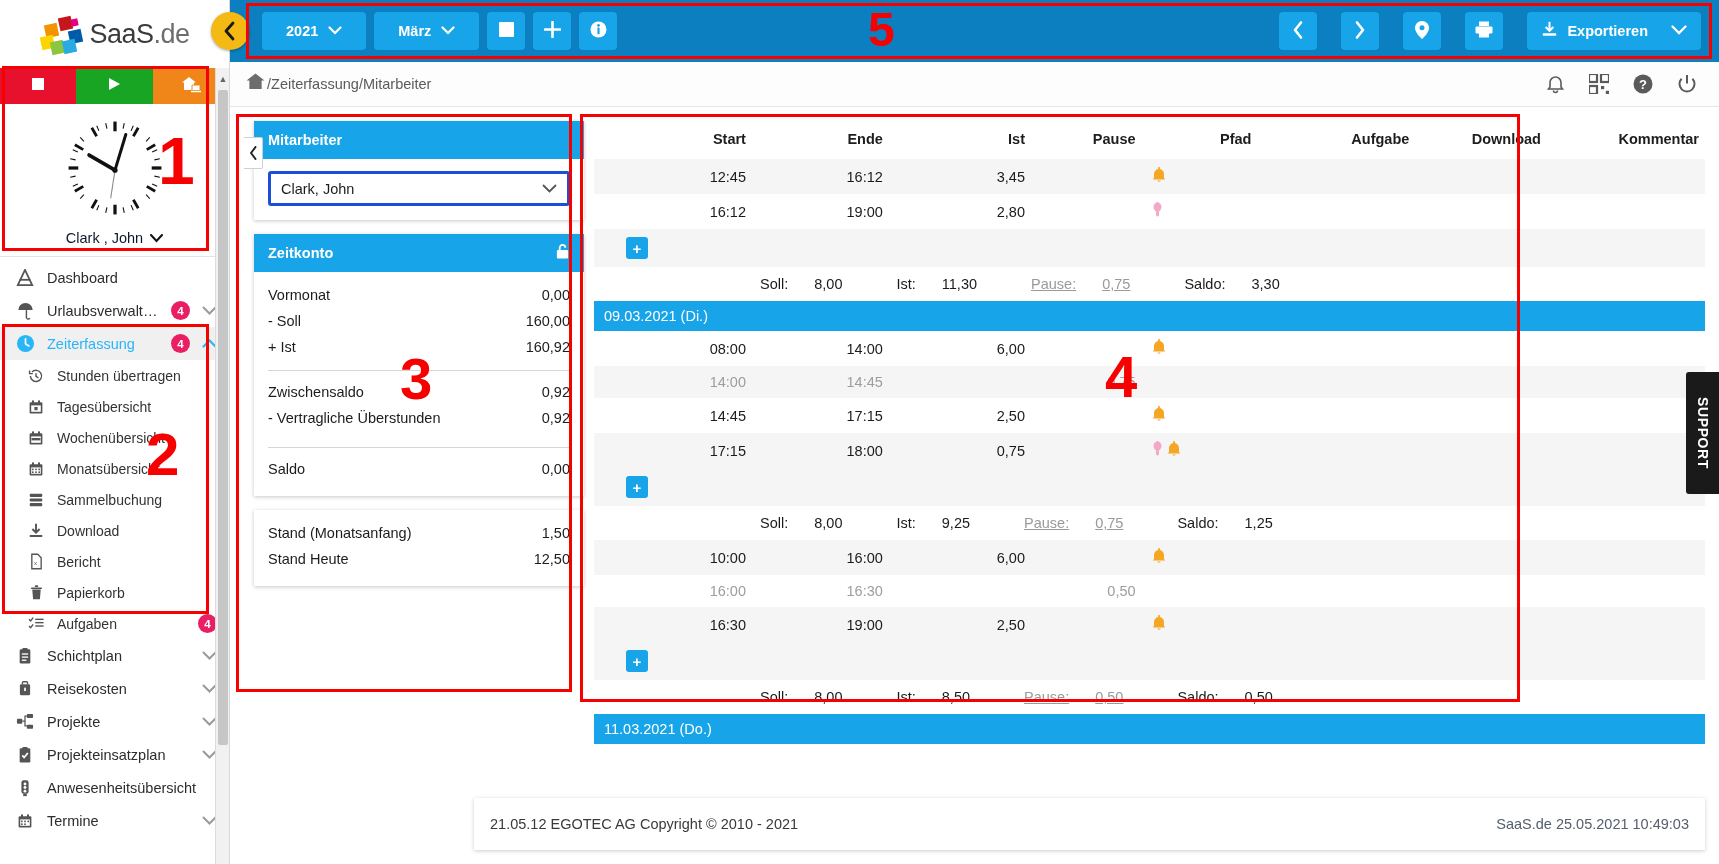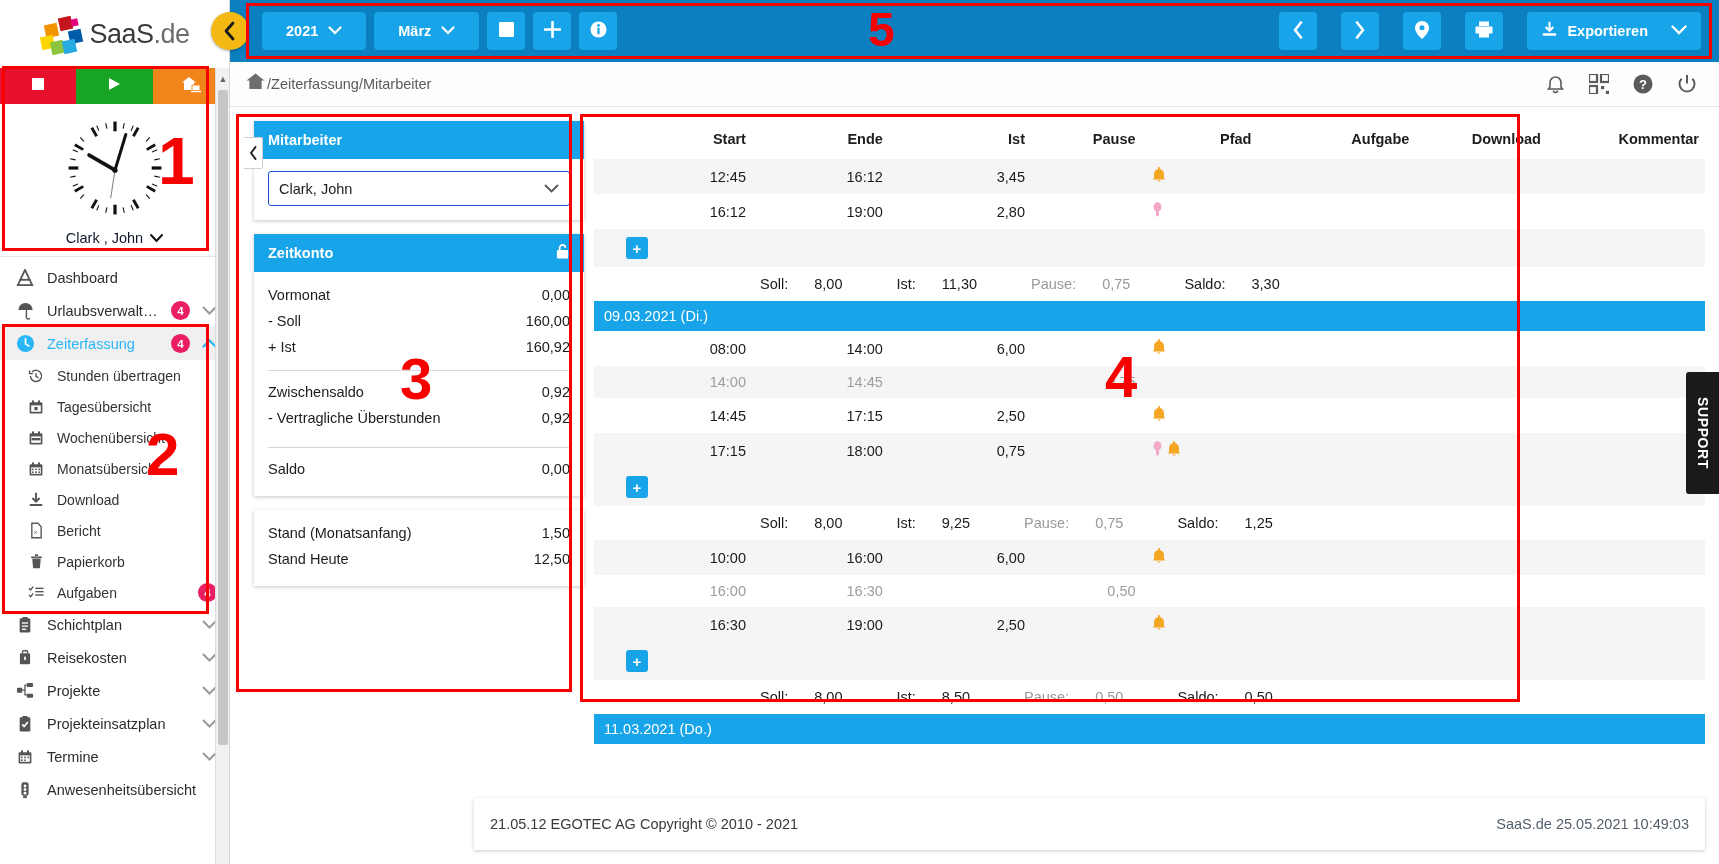--- a/index.html
+++ b/index.html
@@ -148,21 +148,21 @@
     border-radius: 0 2px 2px 0;
   }
   .card { background: #fff; box-shadow: 0 1px 4px rgba(0,0,0,.22); margin-bottom: 14px; }
   .card-head {
     background: #18a4e8; color: #fff; height: 38px; padding: 0 14px;
     display: flex; align-items: center; font-size: 14.5px; font-weight: bold;
   }
   .card-head .hicon { margin-left: auto; font-size: 15px; cursor:pointer; }
   .card-body { padding: 12px 14px 14px; }
   .select {
-    width: 100%; height: 35px; border: 1px solid #1d4ed8; border-radius: 3px;
+    width: 100%; height: 35px; border: 3px solid #1d4ed8; border-radius: 3px;
     display: flex; align-items: center; padding: 0 10px; font-size: 14.5px; color: #1c1c1c;
     background: #fff; cursor: pointer;
   }
   .select .caret { margin-left: auto; color: #555; font-size: 12px; }
   .krow {
     display: flex; justify-content: space-between; font-size: 14.5px;
     color: #1c1c1c; padding: 5px 0;
   }
   .hr { border-top: 1px solid #d6d6d6; margin: 10px 0 8px; }
 
@@ -188,21 +188,21 @@
   .bell { color: #f5a623; font-size: 15px; }
   .pink { color: #f4a8c8; font-size: 15px; }
   .addbtn {
     background: #18a4e8; color: #fff; width: 22px; height: 22px; border-radius: 3px;
     display: inline-flex; align-items: center; justify-content: center; font-size: 15px;
     cursor: pointer; font-weight: bold;
   }
   .sumrow td { padding: 9px 6px; }
   .sumline { display: flex; gap: 26px; align-items: center; font-size: 14.5px; }
   .sumline .k { color: #1b1b1b; }
-  .sumline .k.g { color: #9a9a9a; }
+  .sumline .k.g { color: #9a9a9a; text-decoration: underline; }
   .daterow td {
     background: #18a4e8; color: #fff; padding: 7px 10px; font-size: 14.5px;
   }
 
   .support-tab {
     position: absolute; right: 0; top: 372px; width: 33px; height: 122px;
     background: #1a1a1a; color: #fff; font-size: 14px; font-weight: bold;
     letter-spacing: .6px; display: flex; align-items: center; justify-content: center;
     z-index: 30; border-radius: 3px 0 0 3px;
   }
@@ -413,20 +413,30 @@
                 <rect x="5" y="13" width="2" height="2"></rect>
                 <rect x="9" y="13" width="2" height="2"></rect>
                 <rect x="13" y="13" width="2" height="2"></rect>
               </g>
             </svg>
         </span>
         <span class="lbl">Monatsübersicht</span>
       </div>
       <div class="nav-sub">
         <span class="ic">
+          <svg width="16" height="14" viewBox="0 0 20 18" fill="#555">
+              <rect x="2" y="1" width="16" height="4" rx="1"></rect>
+              <rect x="2" y="7" width="16" height="4" rx="1"></rect>
+              <rect x="2" y="13" width="16" height="4" rx="1"></rect>
+            </svg>
+        </span>
+        <span class="lbl">Sammelbuchung</span>
+      </div>
+      <div class="nav-sub">
+        <span class="ic">
           <svg width="16" height="16" viewBox="0 0 20 20" fill="#555">
               <path d="M10 1 v9" stroke="#555" stroke-width="2.4"></path>
               <path d="M5.5 7.5 L10 12 L14.5 7.5" stroke="#555" stroke-width="2.4" fill="none"></path>
               <rect x="2" y="15" width="16" height="2.6" rx="1"></rect>
             </svg>
         </span>
         <span class="lbl">Download</span>
       </div>
       <div class="nav-sub">
         <span class="ic">
@@ -510,20 +520,32 @@
           <svg width="16" height="18" viewBox="0 0 18 20" fill="#555">
               <rect x="3" y="2.5" width="12" height="16" rx="1.5"></rect>
               <rect x="6" y="1" width="6" height="3" rx="1" fill="#555"></rect>
               <path d="M6 10.5 L8 12.8 L12.2 7.8" stroke="#fff" stroke-width="2" fill="none"></path>
             </svg>
         </span>
         <span class="lbl">Projekteinsatzplan</span>
         <span class="chev"><svg width="15" height="9" viewBox="0 0 15 9">
               <path d="M1.5 1.5 L7.5 7.5 L13.5 1.5" stroke="#9a9a9a" stroke-width="2" fill="none" stroke-linecap="round"></path>
             </svg></span>
+      </div>
+      <div class="nav-item">
+        <span class="ic">
+          <svg width="14" height="18" viewBox="0 0 14 20" fill="#555">
+              <rect x="3" y="1.5" width="8" height="15" rx="2.5"></rect>
+              <circle cx="7" cy="5.5" r="1.6" fill="#fff"></circle>
+              <circle cx="7" cy="9.5" r="1.6" fill="#fff"></circle>
+              <circle cx="7" cy="13.5" r="1.6" fill="#fff"></circle>
+              <rect x="5" y="16.5" width="4" height="2.5"></rect>
+            </svg>
+        </span>
+        <span class="lbl">Anwesenheitsübersicht</span>
       </div>
       <div class="nav-item">
         <span class="ic">
           <svg width="16" height="16" viewBox="0 0 20 20" fill="#555">
               <rect x="2" y="4" width="16" height="14" rx="1.5"></rect>
               <rect x="4" y="8" width="12" height="8" fill="#fff"></rect>
               <rect x="5" y="1.5" width="2.5" height="4" rx="1"></rect>
               <rect x="12.5" y="1.5" width="2.5" height="4" rx="1"></rect>
               <g fill="#555">
                 <rect x="5" y="9.5" width="2" height="2"></rect>
@@ -531,32 +553,20 @@
                 <rect x="13" y="9.5" width="2" height="2"></rect>
                 <rect x="5" y="13" width="2" height="2"></rect>
                 <rect x="9" y="13" width="2" height="2"></rect>
               </g>
             </svg>
         </span>
         <span class="lbl">Termine</span>
         <span class="chev"><svg width="15" height="9" viewBox="0 0 15 9">
               <path d="M1.5 1.5 L7.5 7.5 L13.5 1.5" stroke="#9a9a9a" stroke-width="2" fill="none" stroke-linecap="round"></path>
             </svg></span>
-      </div>
-      <div class="nav-item">
-        <span class="ic">
-          <svg width="14" height="18" viewBox="0 0 14 20" fill="#555">
-              <rect x="3" y="1.5" width="8" height="15" rx="2.5"></rect>
-              <circle cx="7" cy="5.5" r="1.6" fill="#fff"></circle>
-              <circle cx="7" cy="9.5" r="1.6" fill="#fff"></circle>
-              <circle cx="7" cy="13.5" r="1.6" fill="#fff"></circle>
-              <rect x="5" y="16.5" width="4" height="2.5"></rect>
-            </svg>
-        </span>
-        <span class="lbl">Anwesenheitsübersicht</span>
       </div>
     </div>
 
     <div class="side-scroll">
       <div class="arrow top">▲</div>
       <div class="thumb"></div>
     </div>
   </div>
 
   <div class="topbar">

